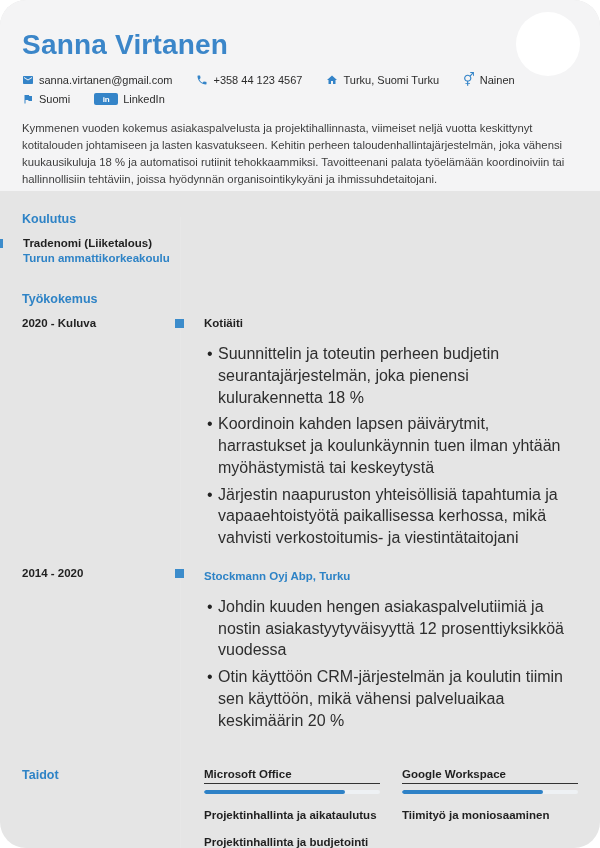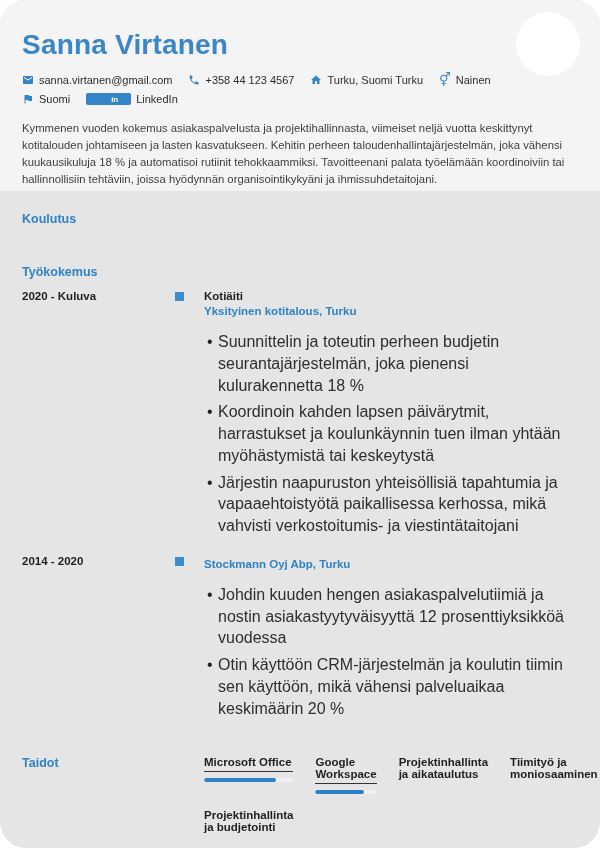--- a/index.html
+++ b/index.html
@@ -13,29 +13,29 @@
     padding:29px 30px 18px 22px; position:relative;
   }
   .avatar {
     position:absolute; top:12px; right:20px; width:64px; height:64px;
     border-radius:50%; background:#ffffff;
   }
   .name {
     margin:0 0 13px 0; font-size:28px; font-weight:700; letter-spacing:.2px;
     color:#3b86c9;
   }
-  .contact-row { display:flex; align-items:center; gap:16px; font-size:11px; color:#2c2c2c; }
+  .contact-row { display:flex; align-items:center; gap:24px; font-size:11px; color:#2c2c2c; }
   .contact-row + .contact-row { margin-top:7px; }
   .contact-item { display:flex; align-items:center; gap:5px; white-space:nowrap; }
   .cicon { width:12px; height:12px; flex:0 0 auto; display:block; }
   .cicon path { fill:#3484c8; }
   .gender-glyph { font-family:"DejaVu Sans", sans-serif; color:#3484c8; font-size:13px; line-height:12px; }
   .li-badge {
-    width:33px; height:12px; background:#3484c8; border-radius:2px; color:#fff;
-    font-size:8px; font-weight:700; display:flex; align-items:center; justify-content:center;padding-left:12px;
+    width:24px; height:12px; background:#3484c8; border-radius:2px; color:#fff;
+    font-size:8px; font-weight:700; display:flex; align-items:center; justify-content:center;
   }
   .summary {
     margin:15px 0 0 0; font-size:11.3px; line-height:1.5; color:#3e3e3e; padding-right:0;
   }
   
   .body { position:relative; min-height:657px; }
   .vline { position:absolute; left:180px; top:5px; bottom:1px; width:1px; background:#e7e7e7; }
   .row { display:flex; align-items:flex-start; }
   .lcol { width:181px; box-sizing:border-box; padding-left:22px; flex:0 0 auto; }
   .rcol { flex:1; box-sizing:border-box; padding-left:23px; padding-right:22px; position:relative; }
@@ -43,21 +43,21 @@
   .period { font-size:11.5px; font-weight:700; color:#222; }
   .marker { position:absolute; left:-6px; top:2px; width:9px; height:9px; background:#3c8ccb; }
   .entry-title { font-size:11.5px; font-weight:700; color:#1f1f1f; }
   .entry-sub { font-size:11.5px; font-weight:700; color:#2e83c6; margin-top:3px; }
   ul.bullets { margin:14px 0 0 0; padding:0 0 0 14px; list-style:none; }
   ul.bullets li {
     position:relative; margin-bottom:5px; font-size:16px; line-height:1.36; color:#2e2e2e;
   }
   ul.bullets li::before { content:"•"; position:absolute; left:-11px; top:0; color:#222; }
   
-  .skill-grid { display:grid; grid-template-columns:1fr 1fr 1fr 1fr; column-gap:22px; row-gap:15px; }
+  .skill-grid { display:grid; grid-template-columns:1fr 1fr; column-gap:22px; row-gap:15px; }
   .skill-label { font-size:11.5px; font-weight:700; color:#1f1f1f; }
   .skill-rule { border-top:1px solid #333; margin-top:3px; }
   .track { height:4px; background:#eef1f4; border-radius:2px; margin-top:6px; overflow:hidden; }
   .fill { height:100%; background:#2e81c6; border-radius:2px; }
   
   #row-edu-title { margin-top:21px; }
   #row-edu { margin-top:11px; }
   #row-exp-title { margin-top:28px; }
   #row-job1 { margin-top:11px; }
   #row-job2 { margin-top:13px; }
@@ -117,37 +117,41 @@
   <div class="body">
     <div class="vline"></div>
 
     <div class="row" id="row-edu-title">
       <div class="lcol">
           <div class="section-title">Koulutus</div>
         </div>
       <div class="rcol"></div>
     </div>
     <div class="row" id="row-edu">
+      <div class="rcol">
+        <span class="marker"></span>
+        <div class="entry-title">Tradenomi (Liiketalous)</div>
+        <div class="entry-sub">Turun ammattikorkeakoulu</div>
+      </div>
     </div>
 
     <div class="row" id="row-exp-title">
       <div class="lcol">
           <div class="section-title">Työkokemus</div>
         </div>
       <div class="rcol"></div>
     </div>
 
     <div class="row" id="row-job1">
       <div class="lcol">
           <div class="period">2020 - Kuluva</div>
         </div>
       <div class="rcol">
         <span class="marker"></span>
         <div class="entry-title">Kotiäiti</div>
-        <div class="entry-sub">Yksityinen kotitalous, Turku</div>
         <ul class="bullets">
           <li>Suunnittelin ja toteutin perheen budjetin seurantajärjestelmän, joka pienensi kulurakennetta 18 %</li>
           <li>Koordinoin kahden lapsen päivärytmit, harrastukset ja koulunkäynnin tuen ilman yhtään myöhästymistä tai keskeytystä</li>
           <li>Järjestin naapuruston yhteisöllisiä tapahtumia ja vapaaehtoistyötä paikallisessa kerhossa, mikä vahvisti verkostoitumis- ja viestintätaitojani</li>
         </ul>
       </div>
     </div>
 
     <div class="row" id="row-job2">
       <div class="lcol">

